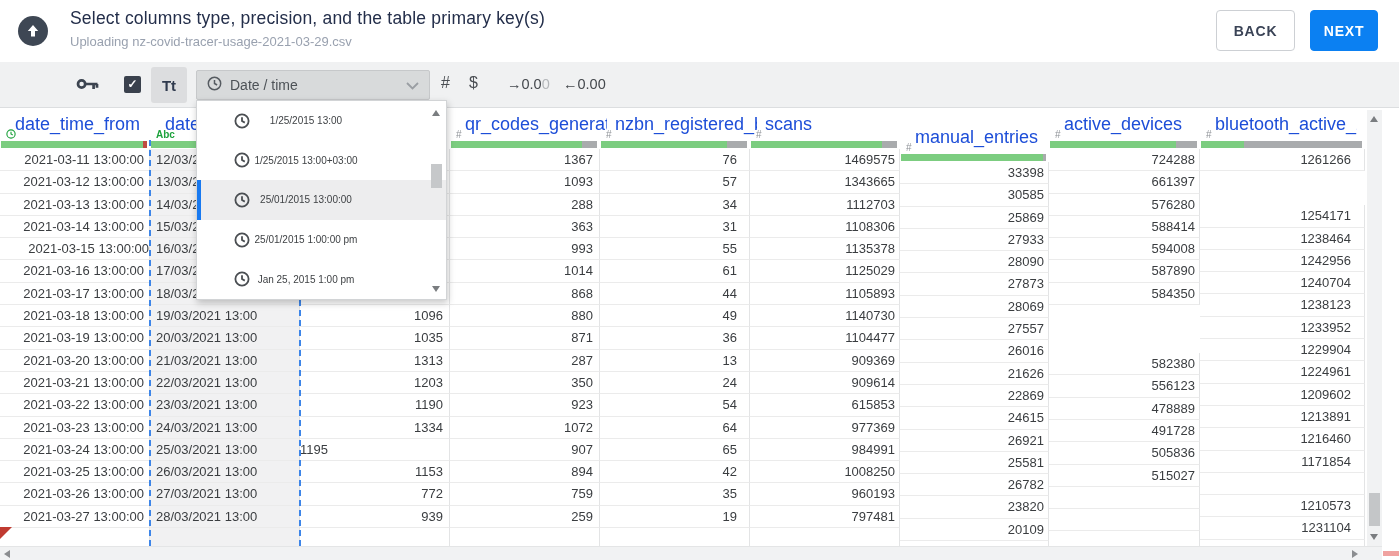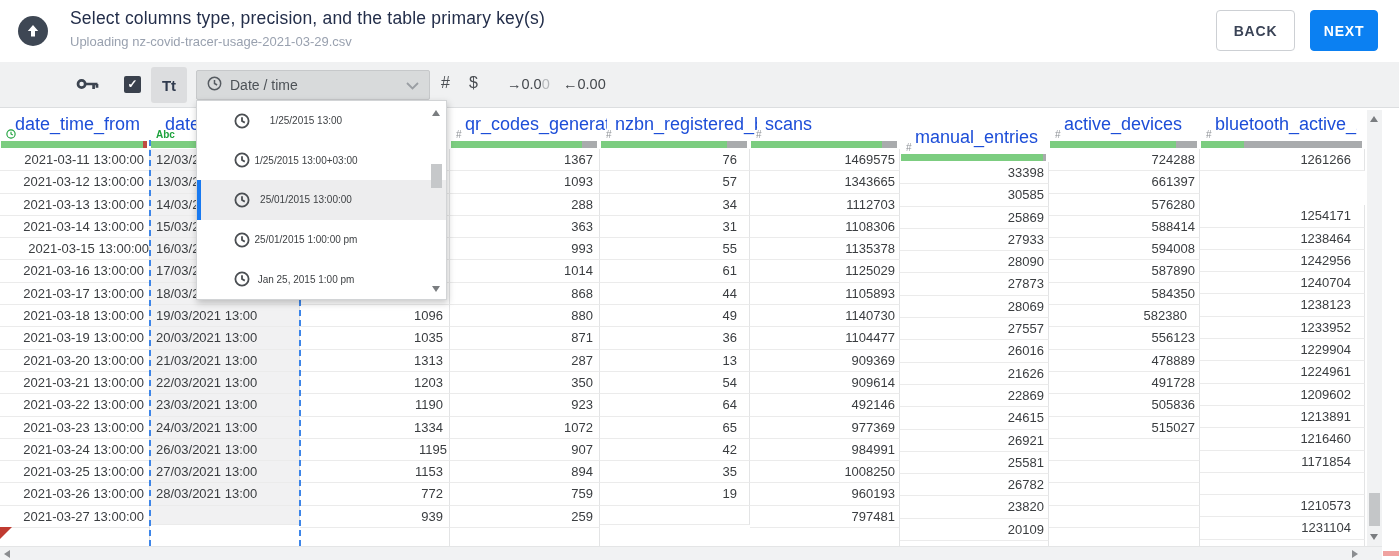--- a/index.html
+++ b/index.html
@@ -166,20 +166,21 @@
         <div class="cell sel" style="text-align: left; padding-left: 6px;">15/03/2021 13:00</div>
         <div class="cell sel" style="text-align: left; padding-left: 6px;">16/03/2021 13:00</div>
         <div class="cell sel" style="text-align: left; padding-left: 6px;">17/03/2021 13:00</div>
         <div class="cell sel" style="text-align: left; padding-left: 6px;">18/03/2021 13:00</div>
         <div class="cell sel" style="text-align: left; padding-left: 6px;">19/03/2021 13:00</div>
         <div class="cell sel" style="text-align: left; padding-left: 6px;">20/03/2021 13:00</div>
         <div class="cell sel" style="text-align: left; padding-left: 6px;">21/03/2021 13:00</div>
         <div class="cell sel" style="text-align: left; padding-left: 6px;">22/03/2021 13:00</div>
         <div class="cell sel" style="text-align: left; padding-left: 6px;">23/03/2021 13:00</div>
         <div class="cell sel" style="text-align: left; padding-left: 6px;">24/03/2021 13:00</div>
+        <div class="cell sel" style="text-align: left; padding-left: 6px;">25/03/2021 13:00</div>
         <div class="cell sel" style="text-align: left; padding-left: 6px;">26/03/2021 13:00</div>
         <div class="cell sel" style="text-align: left; padding-left: 6px;">27/03/2021 13:00</div>
         <div class="cell sel" style="text-align: left; padding-left: 6px;">28/03/2021 13:00</div>
         <div class="cell empty sel"></div>
       </div>
       <div class="col" style="left: 300px; width: 150px;">
         <div class="col-head">
           <div class="col-name"></div>
           <div class="col-type"></div>
         </div>
@@ -192,21 +193,21 @@
         <div class="cell" style="text-align: right; padding-right: 6px;"></div>
         <div class="cell" style="text-align: right; padding-right: 6px;"></div>
         <div class="cell" style="text-align: right; padding-right: 6px;"></div>
         <div class="cell" style="text-align: right; padding-right: 6px;"></div>
         <div class="cell" style="text-align: right; padding-right: 6px;">1096</div>
         <div class="cell" style="text-align: right; padding-right: 6px;">1035</div>
         <div class="cell" style="text-align: right; padding-right: 6px;">1313</div>
         <div class="cell" style="text-align: right; padding-right: 6px;">1203</div>
         <div class="cell" style="text-align: right; padding-right: 6px;">1190</div>
         <div class="cell" style="text-align: right; padding-right: 6px;">1334</div>
-        <div class="cell" style="text-align: right; padding-right: 2px;">1195</div>
+        <div class="cell" style="padding-right: 2px;">1195</div>
         <div class="cell" style="text-align: right; padding-right: 6px;">1153</div>
         <div class="cell" style="text-align: right; padding-right: 6px;">772</div>
         <div class="cell" style="text-align: right; padding-right: 6px;">939</div>
         <div class="cell empty"></div>
       </div>
       <div class="col" style="left: 450px; width: 150px;">
         <div class="col-head">
           <div class="col-name">qr_codes_generated</div>
           <div class="col-type">#</div>
         </div>
@@ -245,20 +246,21 @@
         <div class="cell" style="text-align: right; padding-right: 12px;">76</div>
         <div class="cell" style="text-align: right; padding-right: 12px;">57</div>
         <div class="cell" style="text-align: right; padding-right: 12px;">34</div>
         <div class="cell" style="text-align: right; padding-right: 12px;">31</div>
         <div class="cell" style="text-align: right; padding-right: 12px;">55</div>
         <div class="cell" style="text-align: right; padding-right: 12px;">61</div>
         <div class="cell" style="text-align: right; padding-right: 12px;">44</div>
         <div class="cell" style="text-align: right; padding-right: 12px;">49</div>
         <div class="cell" style="text-align: right; padding-right: 12px;">36</div>
         <div class="cell" style="text-align: right; padding-right: 12px;">13</div>
+        <div class="cell" style="text-align: right; padding-right: 12px;">24</div>
         <div class="cell" style="text-align: right; padding-right: 12px;">54</div>
         <div class="cell" style="text-align: right; padding-right: 12px;">64</div>
         <div class="cell" style="text-align: right; padding-right: 12px;">65</div>
         <div class="cell" style="text-align: right; padding-right: 12px;">42</div>
         <div class="cell" style="text-align: right; padding-right: 12px;">35</div>
         <div class="cell" style="text-align: right; padding-right: 12px;">19</div>
         <div class="cell empty"></div>
       </div>
       <div class="col" style="left: 750px; width: 150px;">
         <div class="col-head">
@@ -273,21 +275,21 @@
         <div class="cell" style="text-align: right; padding-right: 4px;">1343665</div>
         <div class="cell" style="text-align: right; padding-right: 4px;">1112703</div>
         <div class="cell" style="text-align: right; padding-right: 4px;">1108306</div>
         <div class="cell" style="text-align: right; padding-right: 4px;">1135378</div>
         <div class="cell" style="text-align: right; padding-right: 4px;">1125029</div>
         <div class="cell" style="text-align: right; padding-right: 4px;">1105893</div>
         <div class="cell" style="text-align: right; padding-right: 4px;">1140730</div>
         <div class="cell" style="text-align: right; padding-right: 4px;">1104477</div>
         <div class="cell" style="text-align: right; padding-right: 4px;">909369</div>
         <div class="cell" style="text-align: right; padding-right: 4px;">909614</div>
-        <div class="cell" style="text-align: right; padding-right: 4px;">492146</div>
+        <div class="cell" style="text-align: right; padding-right: 4px;">615853</div>
         <div class="cell" style="text-align: right; padding-right: 4px;">977369</div>
         <div class="cell" style="text-align: right; padding-right: 4px;">984991</div>
         <div class="cell" style="text-align: right; padding-right: 4px;">1008250</div>
         <div class="cell" style="text-align: right; padding-right: 4px;">960193</div>
         <div class="cell" style="text-align: right; padding-right: 4px;">797481</div>
         <div class="cell empty"></div>
       </div>
       <div class="col" style="left: 900px; width: 149px; margin-top: 13px;">
         <div class="col-head">
           <div class="col-name">manual_entries</div>
@@ -325,21 +327,21 @@
           <div class="seg" style="width: 86%; background: rgb(124, 205, 128);"></div>
           <div class="seg" style="width: 14%; background: rgb(169, 171, 173);"></div>
         </div>
         <div class="cell" style="text-align: right; padding-right: 4px;">724288</div>
         <div class="cell" style="text-align: right; padding-right: 4px;">661397</div>
         <div class="cell" style="text-align: right; padding-right: 4px;">576280</div>
         <div class="cell" style="text-align: right; padding-right: 4px;">588414</div>
         <div class="cell" style="text-align: right; padding-right: 4px;">594008</div>
         <div class="cell" style="text-align: right; padding-right: 4px;">587890</div>
         <div class="cell" style="text-align: right; padding-right: 4px;">584350</div>
-        <div class="cell" style="text-align: right; padding-right: 12px;">582380</div>
+        <div class="cell" style="text-align: right; padding-right: 4px; margin-top: 48px;">582380</div>
         <div class="cell" style="text-align: right; padding-right: 4px;">556123</div>
         <div class="cell" style="text-align: right; padding-right: 4px;">478889</div>
         <div class="cell" style="text-align: right; padding-right: 4px;">491728</div>
         <div class="cell" style="text-align: right; padding-right: 4px;">505836</div>
         <div class="cell" style="text-align: right; padding-right: 4px;">515027</div>
         <div class="cell" style="text-align: right; padding-right: 4px;"></div>
         <div class="cell" style="text-align: right; padding-right: 4px;"></div>
         <div class="cell" style="text-align: right; padding-right: 4px;"></div>
         <div class="cell" style="text-align: right; padding-right: 4px;"></div>
         <div class="cell empty"></div>

